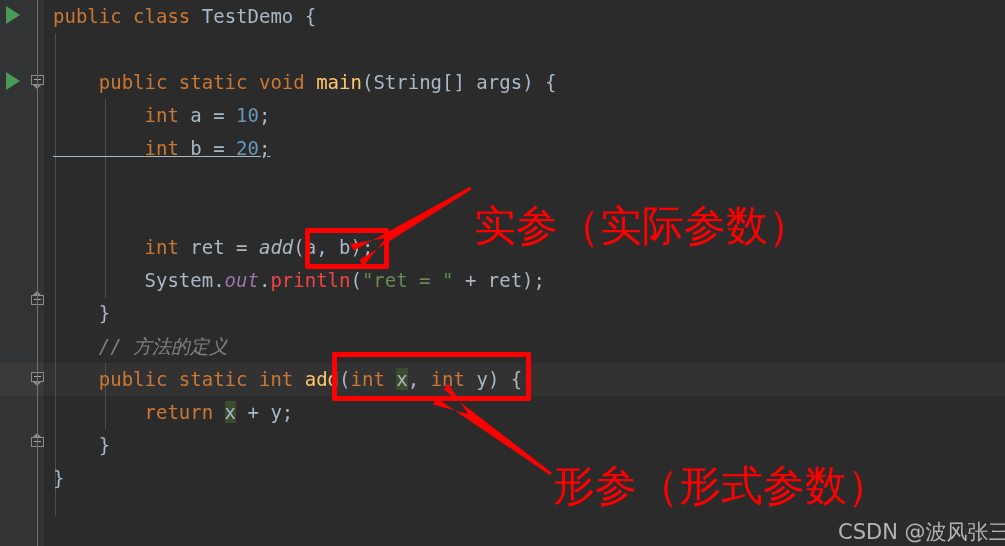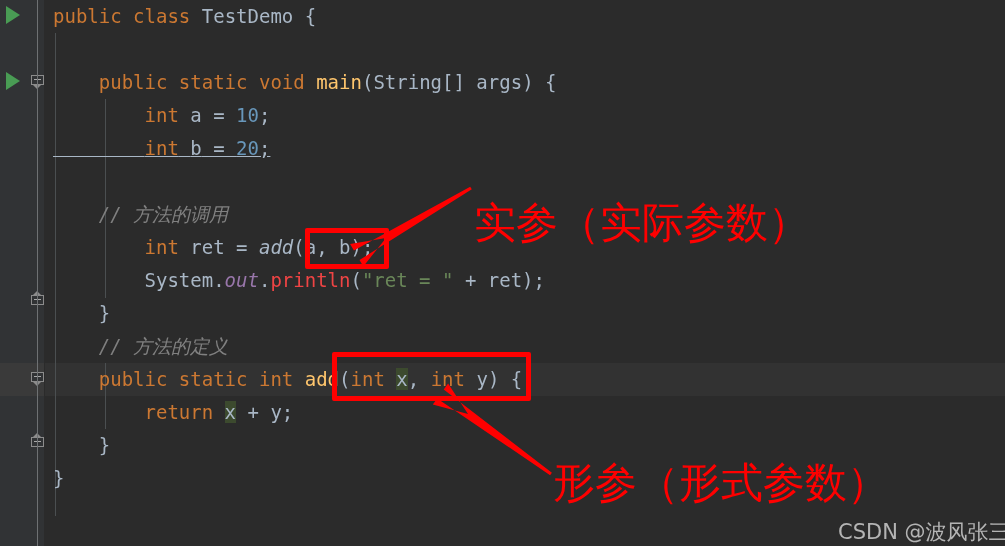--- a/index.html
+++ b/index.html
@@ -126,21 +126,21 @@
   .anno-box {
     position: absolute;
     border: 5px solid #ff0000;
     box-sizing: border-box;
     border-radius: 2px;
     pointer-events: none;
   }
   .anno-text {
     position: absolute;
     color: #ff0000;
-    font-family: Liberation Mono, monospace;
+    font-family: Liberation Sans, sans-serif;
     font-size: 40px;
     font-weight: 400;
     white-space: nowrap;
     line-height: 1;
   }
   .anno-arrow {
     position: absolute;
     pointer-events: none;
   }
   .watermark {
@@ -189,21 +189,21 @@
       <div class="caret-row" style="top: 363px;"></div>
       <div class="indent-guide" style="left: 10px; top: 33px; height: 483px;"></div>
       <div class="indent-guide" style="left: 60px; top: 99px; height: 199px;"></div>
       <div class="indent-guide" style="left: 60px; top: 363px; height: 66px;"></div>
       <div class="code-line" style="top: 0px; left: 8px;"><span class="kw">public</span><span class="punct"> </span><span class="kw">class</span><span class="punct"> </span><span class="ident">TestDemo</span><span class="punct"> </span><span class="brace">{</span></div>
       <div class="code-line" style="top: 33px; left: 8px;"></div>
       <div class="code-line" style="top: 66px; left: 8px;"><span class="punct">    </span><span class="kw">public</span><span class="punct"> </span><span class="kw">static</span><span class="punct"> </span><span class="kw">void</span><span class="punct"> </span><span class="mthdef">main</span><span class="punct">(</span><span class="ident">String</span><span class="punct">[] </span><span class="ident">args</span><span class="punct">) </span><span class="brace">{</span></div>
       <div class="code-line" style="top: 99px; left: 8px;"><span class="punct">        </span><span class="kw">int</span><span class="punct"> </span><span class="ident">a</span><span class="punct"> = </span><span class="num">10</span><span class="punct">;</span></div>
       <div class="code-line" style="top: 132px; left: 8px; text-decoration: underline;"><span class="punct">        </span><span class="kw">int</span><span class="punct"> </span><span class="ident">b</span><span class="punct"> = </span><span class="num">20</span><span class="punct">;</span></div>
       <div class="code-line" style="top: 165px; left: 8px;"></div>
-      <div class="code-line" style="top: 198px; left: 8px;"><span class="punct">    </span><span class="cmt">// 方法的调用</span></div>
+      <div class="code-line" style="top: 198px; left: 8px;"><span class="punct">    </span></div>
       <div class="code-line" style="top: 231px; left: 8px;"><span class="punct">        </span><span class="kw">int</span><span class="punct"> </span><span class="ident">ret</span><span class="punct"> = </span><span class="mthcall">add</span><span class="punct">(</span><span class="ident">a</span><span class="punct">, </span><span class="ident">b</span><span class="punct">);</span></div>
       <div class="code-line" style="top: 264px; left: 8px;"><span class="punct">        </span><span class="ident">System</span><span class="punct">.</span><span class="field">out</span><span class="punct">.</span><span class="mth">println</span><span class="punct">(</span><span class="str">"ret = "</span><span class="punct"> + </span><span class="ident">ret</span><span class="punct">);</span></div>
       <div class="code-line" style="top: 297px; left: 8px;"><span class="punct">    </span><span class="brace">}</span></div>
       <div class="code-line" style="top: 330px; left: 8px;"><span class="punct">    </span><span class="cmt">// 方法的定义</span></div>
       <div class="code-line" style="top: 363px; left: 8px;"><span class="punct">    </span><span class="kw">public</span><span class="punct"> </span><span class="kw">static</span><span class="punct"> </span><span class="kw">int</span><span class="punct"> </span><span class="mthdef">add</span><span class="punct">(</span><span class="kw">int</span><span class="punct"> </span><span class="caret"></span><span class="ident hl-ident">x</span><span class="punct">, </span><span class="kw">int</span><span class="punct"> </span><span class="ident">y</span><span class="punct">) </span><span class="brace">{</span></div>
       <div class="code-line" style="top: 396px; left: 8px;"><span class="punct">        </span><span class="kw">return</span><span class="punct"> </span><span class="ident hl-ident">x</span><span class="punct"> + </span><span class="ident">y</span><span class="punct">;</span></div>
       <div class="code-line" style="top: 429px; left: 8px;"><span class="punct">    </span><span class="brace">}</span></div>
       <div class="code-line" style="top: 462px; left: 8px;"><span class="brace">}</span></div>
     </div>
 

